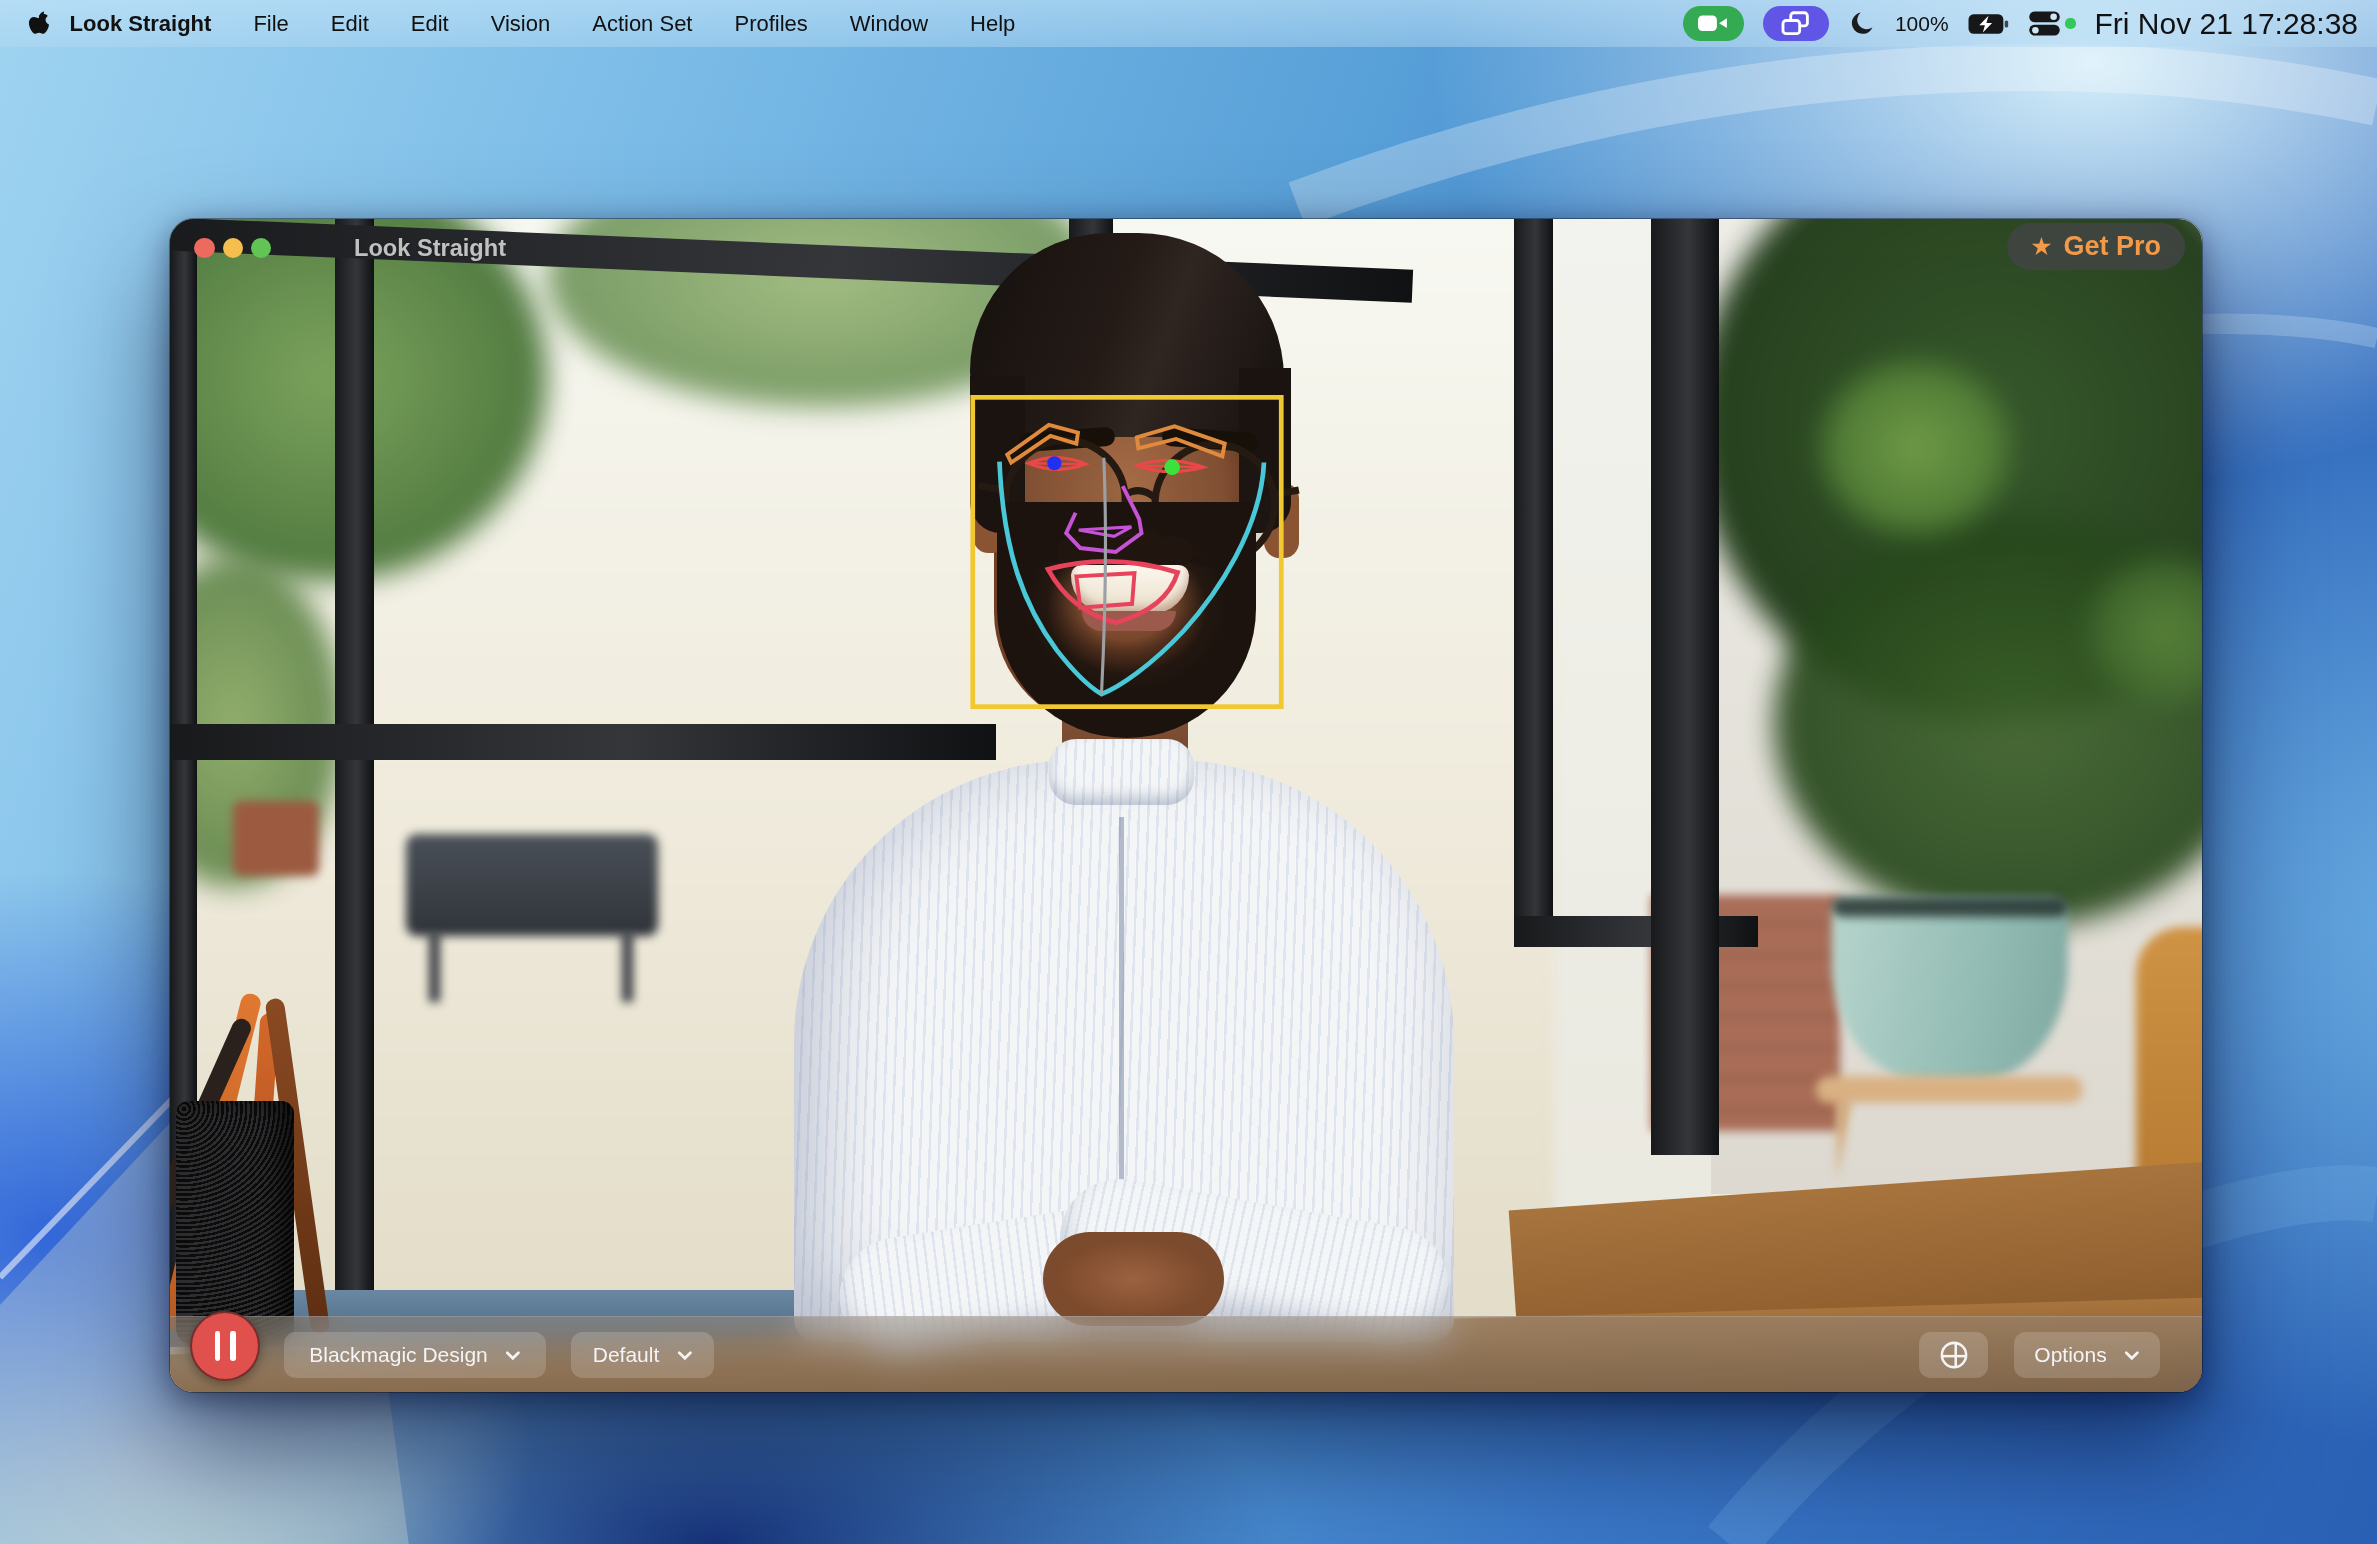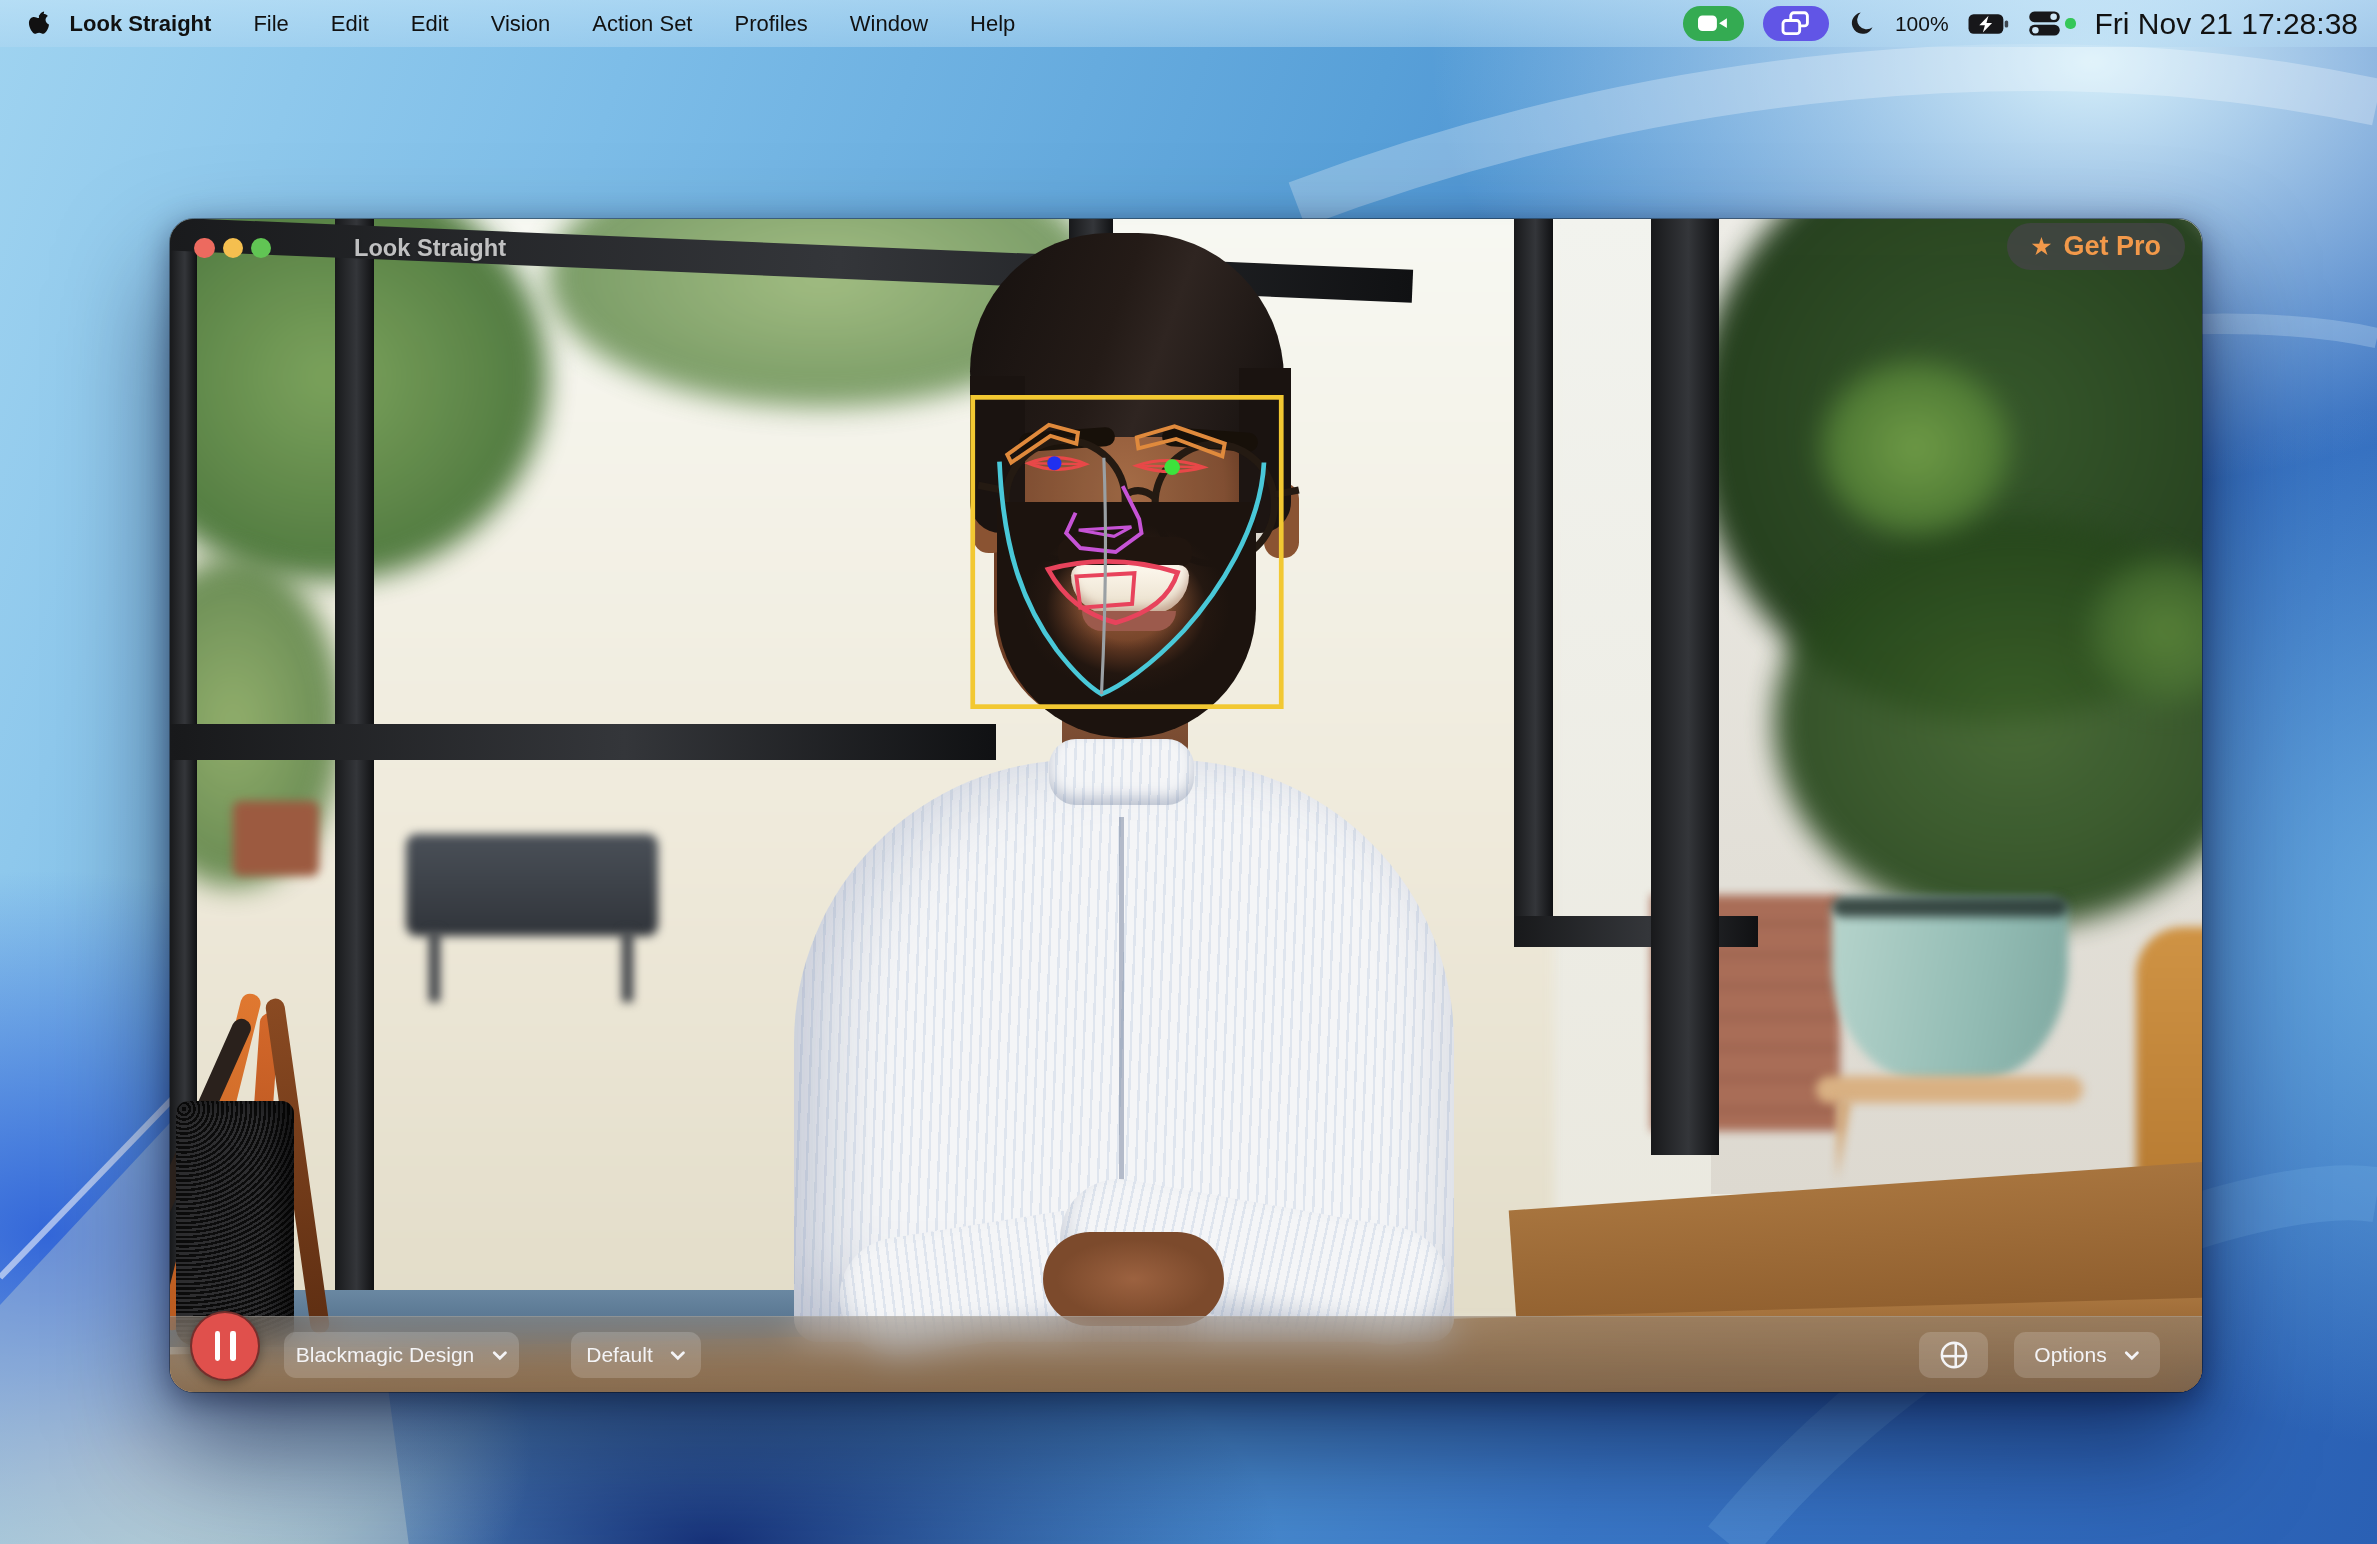--- a/index.html
+++ b/index.html
@@ -51,22 +51,22 @@
   .toolbar{position:absolute;left:0;right:0;bottom:0;height:75px;
     background:linear-gradient(rgba(150,140,128,.52),rgba(125,115,104,.55));
     backdrop-filter:blur(17.3px);border-top:0.8px solid rgba(255,255,255,.22);}
   .pause-btn{position:absolute;left:20.4px;top:-6.3px;width:66px;height:66px;border-radius:50%;
     background:#e0504c;border:2.4px solid rgba(30,20,18,.55);display:flex;align-items:center;
     justify-content:center;gap:10.2px;box-shadow:0 3.1px 11px rgba(0,0,0,.35);}
   .pause-btn .bar{width:5.5px;height:30px;background:#fff;border-radius:2.4px;}
   .tb-pill{position:absolute;top:15px;height:46px;border-radius:11.8px;background:rgba(255,255,255,.17);
     display:flex;align-items:center;justify-content:center;gap:17.3px;color:#f4f4f6;font-size:21px;
     box-sizing:border-box;}
-  .tb-select-cam{left:114px;width:235px;}
-  .tb-select-profile{left:401px;width:130px;}
+  .tb-select-cam{left:114px;width:262px;}
+  .tb-select-profile{left:401px;width:143px;}
   .tb-globe{left:1749px;width:69px;}
   .tb-options{left:1844px;width:146px;}
   
   .tl{position:absolute;top:19px;width:20.4px;height:20.4px;border-radius:50%;}
   .tl.red{left:24.4px;background:#ed6a5f;}
   .tl.yellow{left:53px;background:#f5bf4f;}
   .tl.green{left:81px;background:#61c554;}
   .win-title{position:absolute;left:184px;top:15.7px;color:rgba(255,255,255,.72);font-size:23.6px;
     font-weight:bold;text-shadow:0 0.8px 3.1px rgba(0,0,0,.18);}
   .getpro{position:absolute;right:17.3px;top:3.9px;height:47px;border-radius:23.6px;padding:0 23.6px;

